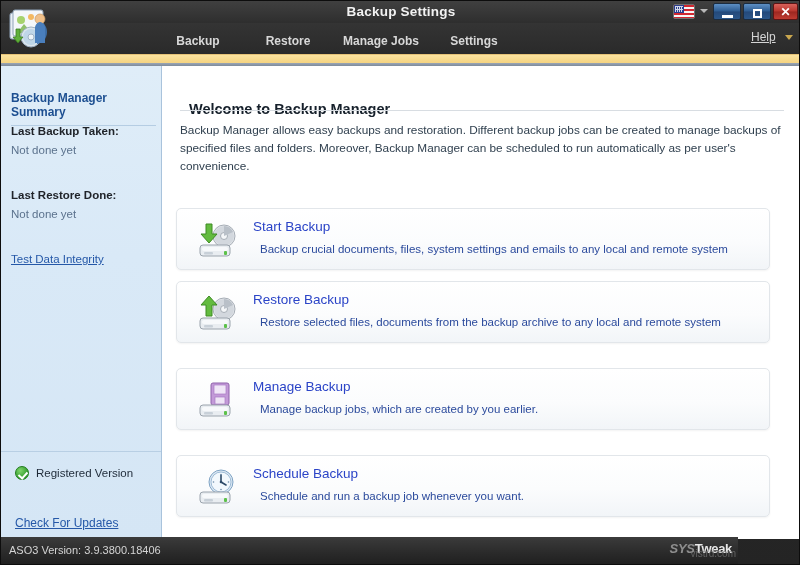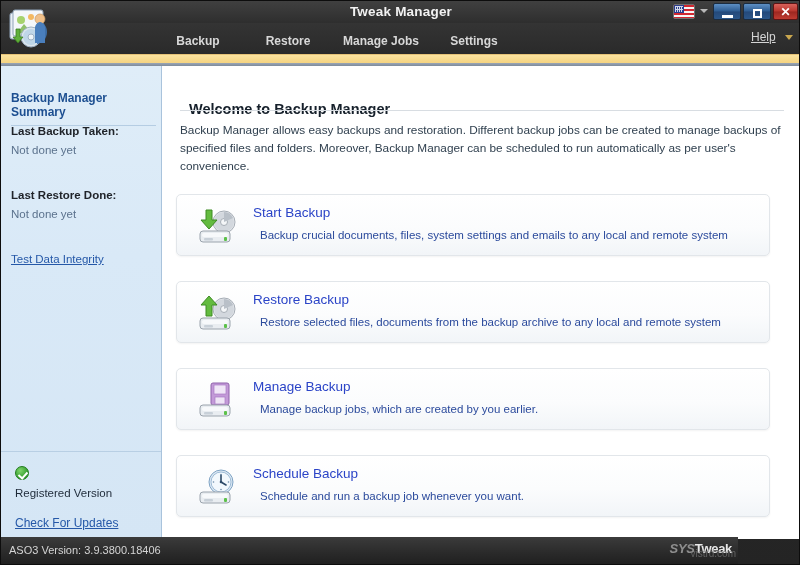--- a/index.html
+++ b/index.html
@@ -144,22 +144,22 @@
   .sb-link {
     position: absolute; left: 10px; top: 187px;
     font-size: 11.5px; color: #2558a8; text-decoration: underline; cursor: default;
   }
   .sb-divider {
     position: absolute; left: 0; top: 385px; width: 160px; height: 1px;
     background: #b8cfe4;
   }
   .sb-reg {
     position: absolute; left: 14px; top: 400px;
-    display: flex; align-items: flex-start; gap: 7px;
-    font-size: 11.5px; color: #1e2a38; flex-direction: column;
+    display: flex; align-items: center; gap: 7px;
+    font-size: 11.5px; color: #1e2a38;
   }
   .check-badge {
     width: 14px; height: 14px; border-radius: 50%;
     background: radial-gradient(circle at 35% 30%, #7fd46b, #2f9b2a 70%);
     border: 1px solid #1f7a1c;
     position: relative; flex: 0 0 auto;
   }
   .check-badge::after {
     content: ""; position: absolute; left: 3.5px; top: 2.5px;
     width: 4px; height: 7px; border: solid #fff;
@@ -189,21 +189,21 @@
   }
 
   
   .card {
     position: absolute; left: 14px; width: 594px; height: 62px;
     border: 1px solid #e2e6ea; border-radius: 5px;
     background: linear-gradient(180deg,#ffffff 0%,#fbfcfd 55%,#f2f5f8 100%);
     box-shadow: 0 1px 2px rgba(0,0,0,.05);
     cursor: default;
   }
-  .card-1 { top: 128px; }
+  .card-1 { top: 142px; }
   .card-2 { top: 215px; }
   .card-3 { top: 302px; }
   .card-4 { top: 389px; }
   .card-icon {
     position: absolute; left: 18px; top: 12px; width: 44px; height: 40px;
   }
   .card-title {
     position: absolute; left: 76px; top: 10px;
     font-size: 13.5px; color: #2b44c7; font-weight: 400;
   }
@@ -231,21 +231,21 @@
     position: absolute; right: 2px; top: 11px;
     font-size: 10px; color: #777; opacity: .75;
   }
 </style>
 </head>
 <body>
 
 <div class="app">
 
   <div class="titlebar">
-    <div class="app-title">Tweak Manager</div>
+    <div class="app-title">Backup Settings</div>
 
     <div class="flag-btn">
       <div class="flag-stripes"></div>
       <div class="flag-canton"></div>
     </div>
     <div class="flag-caret"></div>
 
     <div class="win-btn win-min">
       <span class="bar-glyph"></span>
     </div>

